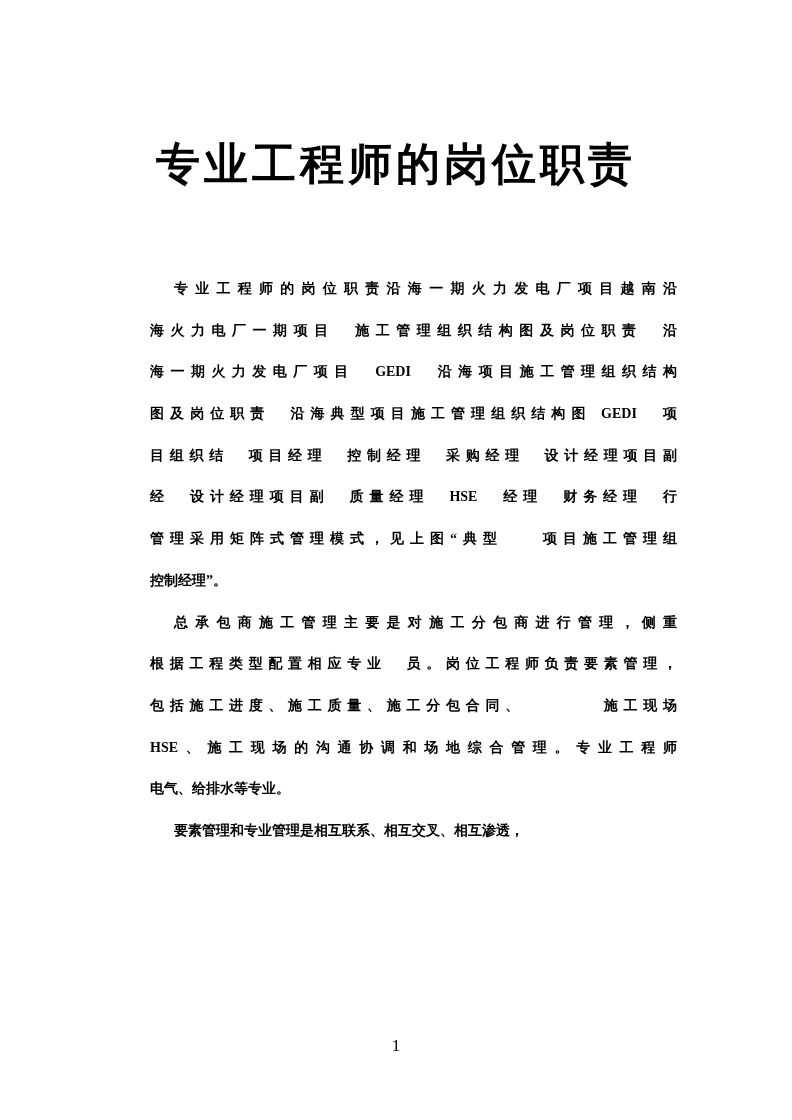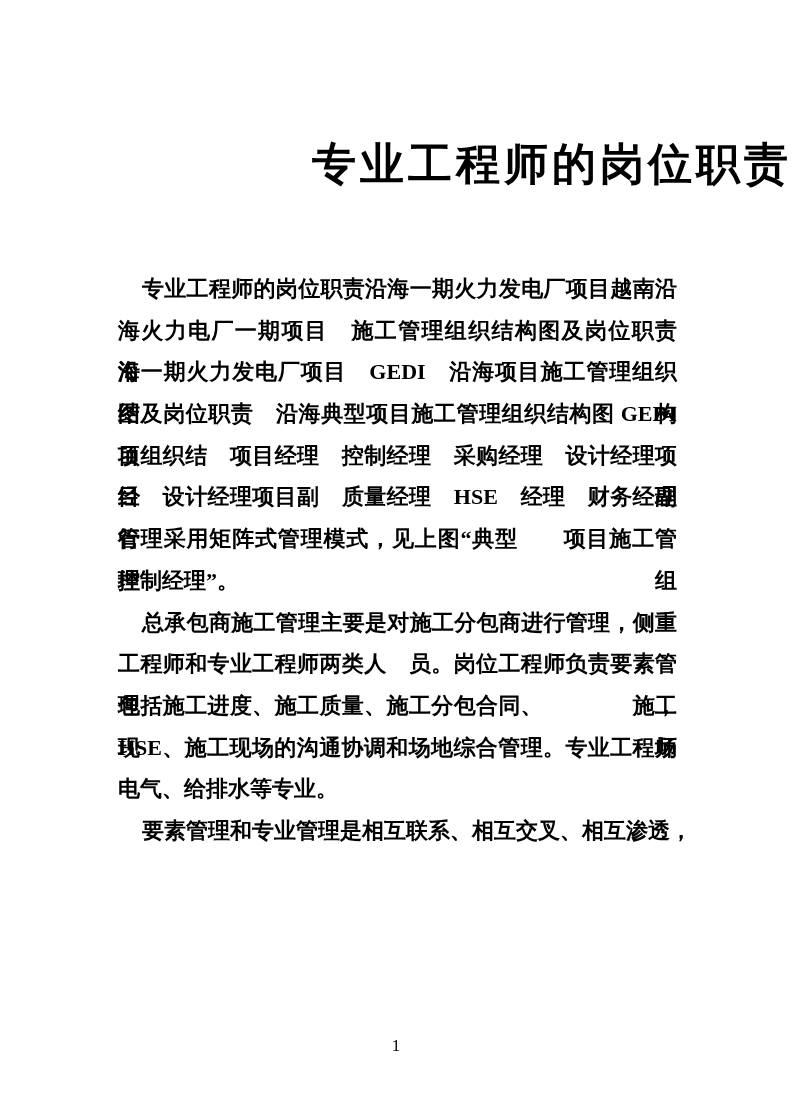--- a/index.html
+++ b/index.html
@@ -14,44 +14,45 @@
     background: #ffffff;
     overflow: hidden;
     font-family: "Liberation Serif", "DejaVu Serif", serif;
     color: #000000;
   }
   .title {
     margin: 0;
     padding-top: 133px;
     height: 64px;
     line-height: 64px;
-    text-align: right;
+    text-align: center;
     font-size: 44px;
     font-weight: bold;
     letter-spacing: 4px;
     white-space: nowrap;
   }
   .body {
     position: absolute;
     top: 268px;
     left: 118px;
     width: 559px;
   }
   .paragraph {
     margin: 0;
   }
   .line {
     height: 41.7px;
     line-height: 41.7px;
-    font-size: 22px;
+    font-size: 14px;
     font-weight: bold;
     text-align: justify;
     text-justify: inter-character;
     text-align-last: left;
     white-space: nowrap;
+    margin-left: 32px;
   }
   .line.fill {
     text-align-last: justify;
     white-space: normal;
   }
   .line.indent {
     text-indent: 24px;
   }
   .footer {
     position: absolute;
@@ -74,21 +75,21 @@
         <div class="line fill">海火力电厂一期项目　施工管理组织结构图及岗位职责　沿</div>
         <div class="line fill">海一期火力发电厂项目　GEDI　沿海项目施工管理组织结构</div>
         <div class="line fill">图及岗位职责　沿海典型项目施工管理组织结构图 GEDI　项</div>
         <div class="line fill">目组织结　项目经理　控制经理　采购经理　设计经理项目副</div>
         <div class="line fill">经　设计经理项目副　质量经理　HSE　经理　财务经理　行</div>
         <div class="line fill">管理采用矩阵式管理模式，见上图“典型　　项目施工管理组</div>
         <div class="line">控制经理”。</div>
       </div>
       <div class="paragraph">
         <div class="line indent fill">总承包商施工管理主要是对施工分包商进行管理，侧重</div>
-        <div class="line fill">工程师和专业工程师两类人　员。岗位工程师负责要素管理，</div>
+        <div class="line fill">根据工程类型配置相应专业　员。岗位工程师负责要素管理，</div>
         <div class="line fill">包括施工进度、施工质量、施工分包合同、　　　　施工现场</div>
         <div class="line fill">HSE、施工现场的沟通协调和场地综合管理。专业工程师</div>
         <div class="line">电气、给排水等专业。</div>
       </div>
       <div class="paragraph">
         <div class="line indent">要素管理和专业管理是相互联系、相互交叉、相互渗透，</div>
       </div>
     </div>
   <div class="footer">1</div>
 </div>

